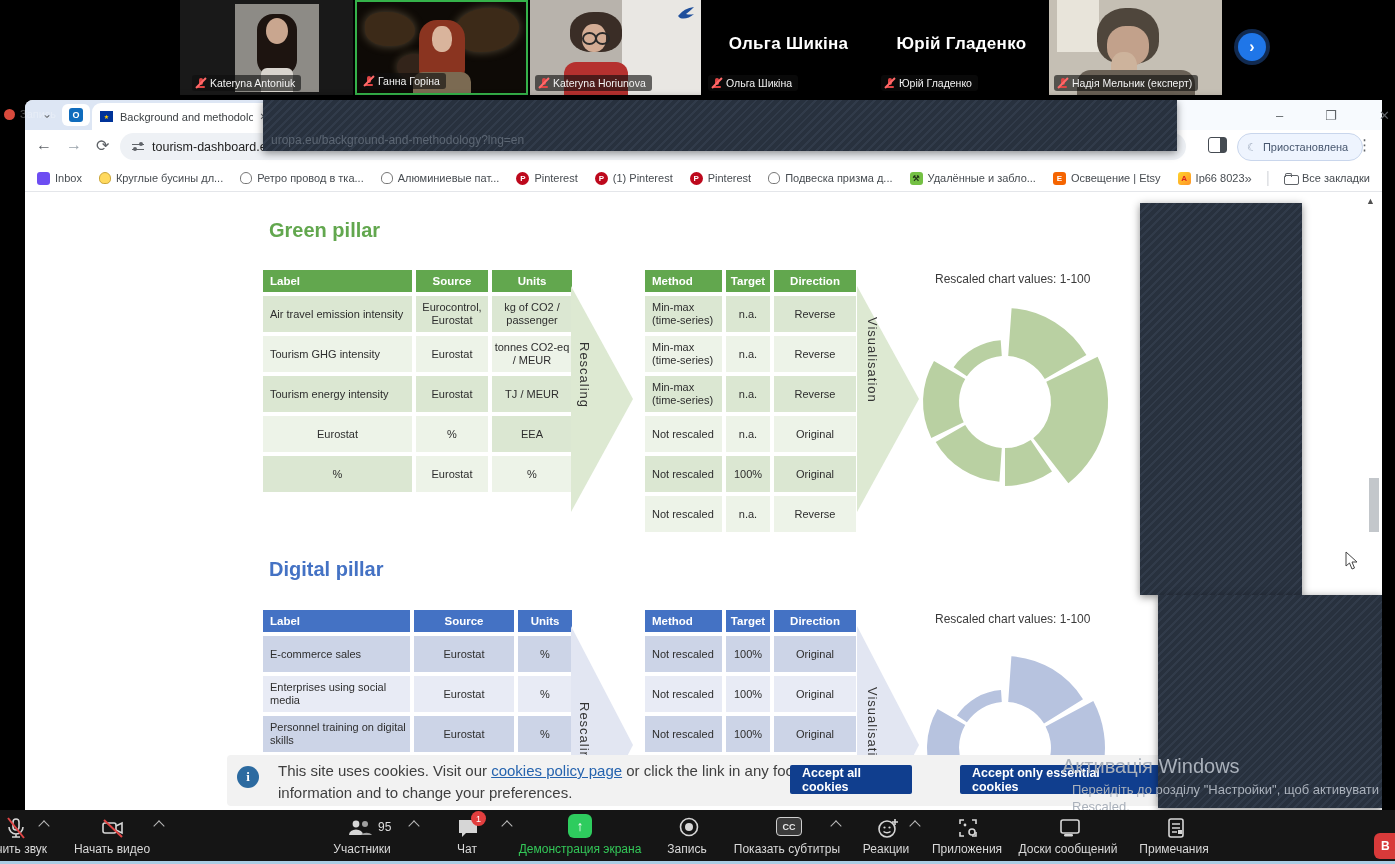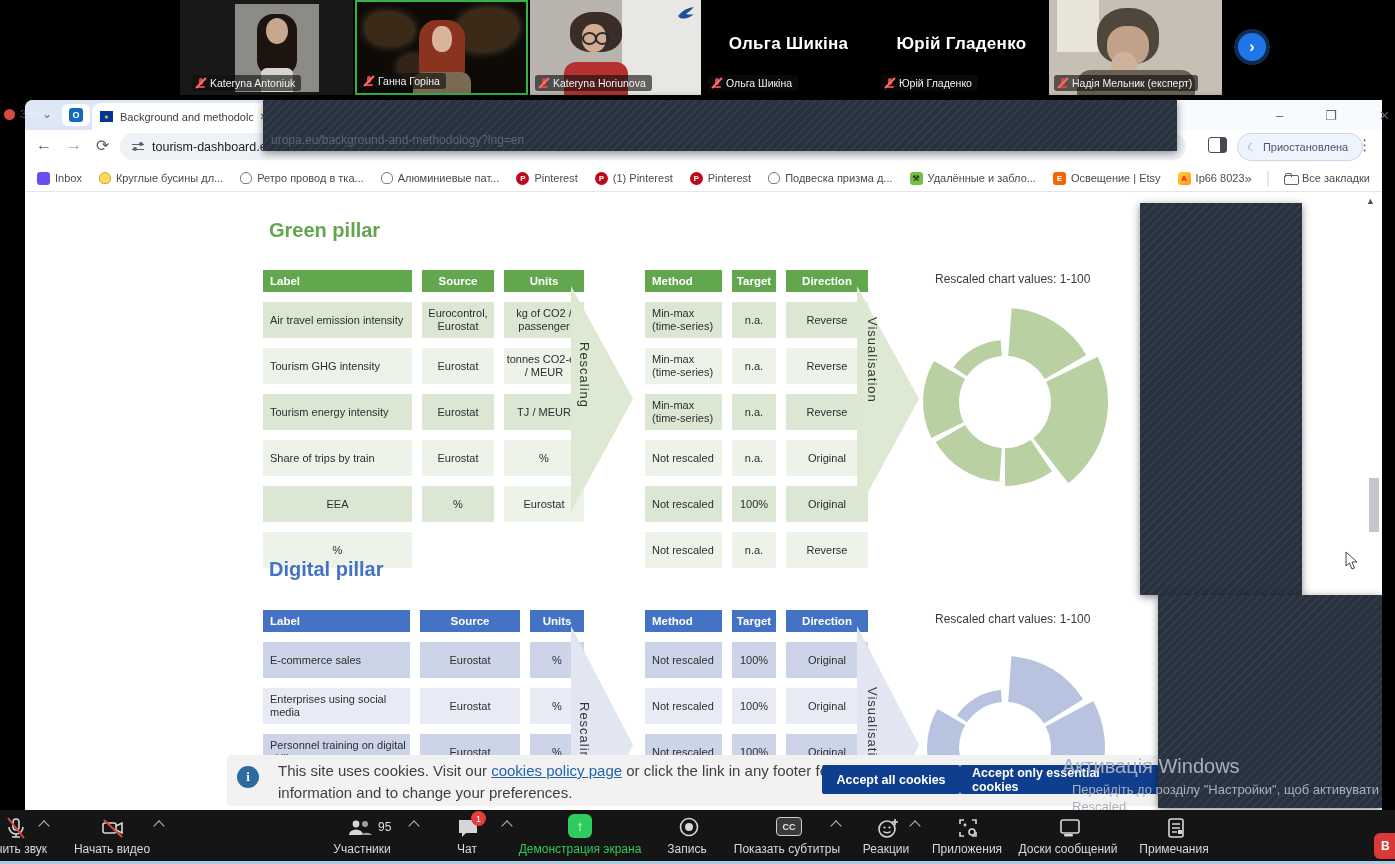--- a/index.html
+++ b/index.html
@@ -73,21 +73,21 @@
   .fav.bulb{background:transparent;border:1.4px solid #777;border-radius:50% 50% 40% 40%;width:10px;height:10px;}
   .fav.bulby{background:#ffd95e;border:1.4px solid #caa53a;border-radius:50% 50% 40% 40%;width:10px;height:10px;}
   .fav.folder{background:transparent;position:relative;}
   .fav.folder:before{content:"";position:absolute;left:0;top:3px;width:13px;height:8px;border:1.4px solid #5f6368;border-radius:2px;}
   .fav.folder:after{content:"";position:absolute;left:1px;top:1px;width:5px;height:3px;border:1.4px solid #5f6368;border-bottom:none;border-radius:2px 2px 0 0;}
   #bmright{display:flex;align-items:center;gap:14px;color:#5f6368;}
 
   
   #page{left:25px;top:192px;width:1357px;height:614px;background:#fff;overflow:hidden;}
   .ptitle{position:absolute;font-size:20px;font-weight:bold;}
-  .tbl{position:absolute;display:grid;gap:10px;}
+  .tbl{position:absolute;display:grid;gap:4px;}
   .tbl .hc{color:#fff;font-weight:bold;font-size:11.5px;height:22px;display:flex;align-items:center;justify-content:center;}
   .tbl .c{font-size:11px;color:#2e2e2e;height:36px;display:flex;align-items:center;justify-content:center;
      text-align:center;line-height:1.15;padding:0 2px;box-sizing:border-box;}
   .tbl .left{justify-content:flex-start;text-align:left;padding-left:7px;}
   .green-t .hc{background:#62a74e;}
   .green-t .r0{background:#dbe7d2;} .green-t .r1{background:#edf3e8;}
   .blue-t .hc{background:#4472c4;}
   .blue-t .r0{background:#ccd4e7;} .blue-t .r1{background:#e8ebf5;}
   .gt1{grid-template-columns:149px 72px 80px;}
   .gt2{grid-template-columns:77px 44px 82px;}
@@ -344,21 +344,20 @@
       <div class="hc">Units</div>
       <div class="c r0 left">Air travel emission intensity</div>
       <div class="c r0">Eurocontrol, Eurostat</div>
       <div class="c r0">kg of CO2 / passenger</div>
       <div class="c r1 left">Tourism GHG intensity</div>
       <div class="c r1">Eurostat</div>
       <div class="c r1">tonnes CO2-eq / MEUR</div>
       <div class="c r0 left">Tourism energy intensity</div>
       <div class="c r0">Eurostat</div>
       <div class="c r0">TJ / MEUR</div>
-      <div class="c r1 left">Share of trips by train</div>
       <div class="c r1">Eurostat</div>
       <div class="c r1">%</div>
       <div class="c r0">EEA</div>
       <div class="c r0">%</div>
       <div class="c r1">Eurostat</div>
       <div class="c r1">%</div>
     </div>
   <svg class="abs" style="left:546px;top:94px;" width="62" height="226">
     <polygon points="0,0 62,113 0,226" fill="#dde9d2"></polygon>
   </svg>
@@ -451,21 +450,21 @@
 <div class="abs" id="sb-thumb"></div>
 
 <div class="abs" id="cbanner"></div>
 <div class="abs" id="cinfo">i</div>
 <div class="ctext" style="left:278px;top:762px;">
   <span>This site uses cookies. Visit our </span><span class="clink">cookies policy page</span><span> or click the link in any footer for more</span>
 </div>
 <div class="ctext" style="left:278px;top:784px;">
   <span>information and to change your preferences.</span>
 </div>
-<div class="cbtn" style="left:822px;width:138px;">Accept all cookies</div>
+<div class="cbtn" style="left:790px;width:122px;">Accept all cookies</div>
 <div class="cbtn" style="left:960px;width:200px;">Accept only essential cookies</div>
 
 <div class="abs mask" id="topmask">
   <div class="ghost">uropa.eu/background-and-methodology?lng=en</div>
 </div>
 <div class="abs mask" id="panelA"></div>
 <div class="abs mask" id="panelB"></div>
 
 <div class="wm" style="left:1062px;top:755px;font-size:20px;">Активація Windows</div>
 <div class="wm" style="left:1072px;top:782px;font-size:13px;">Перейдіть до розділу "Настройки", щоб активувати</div>

